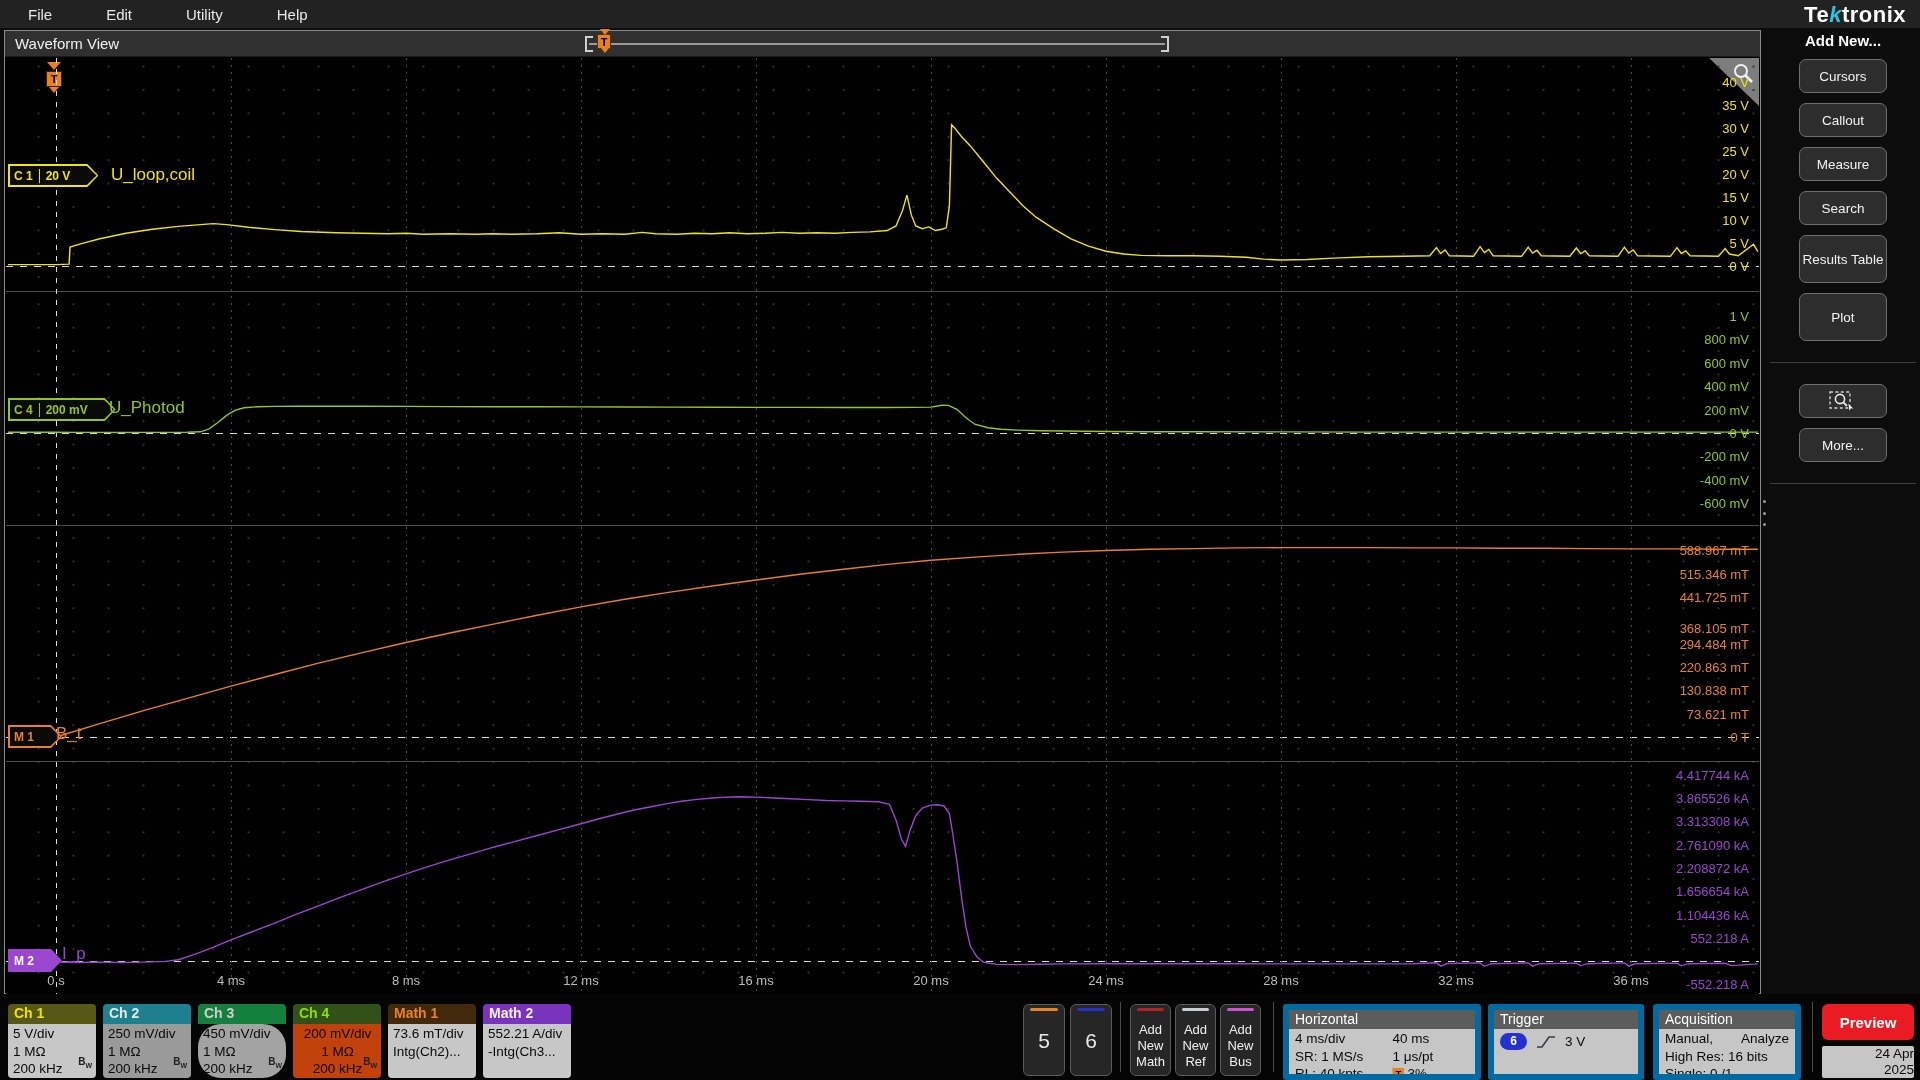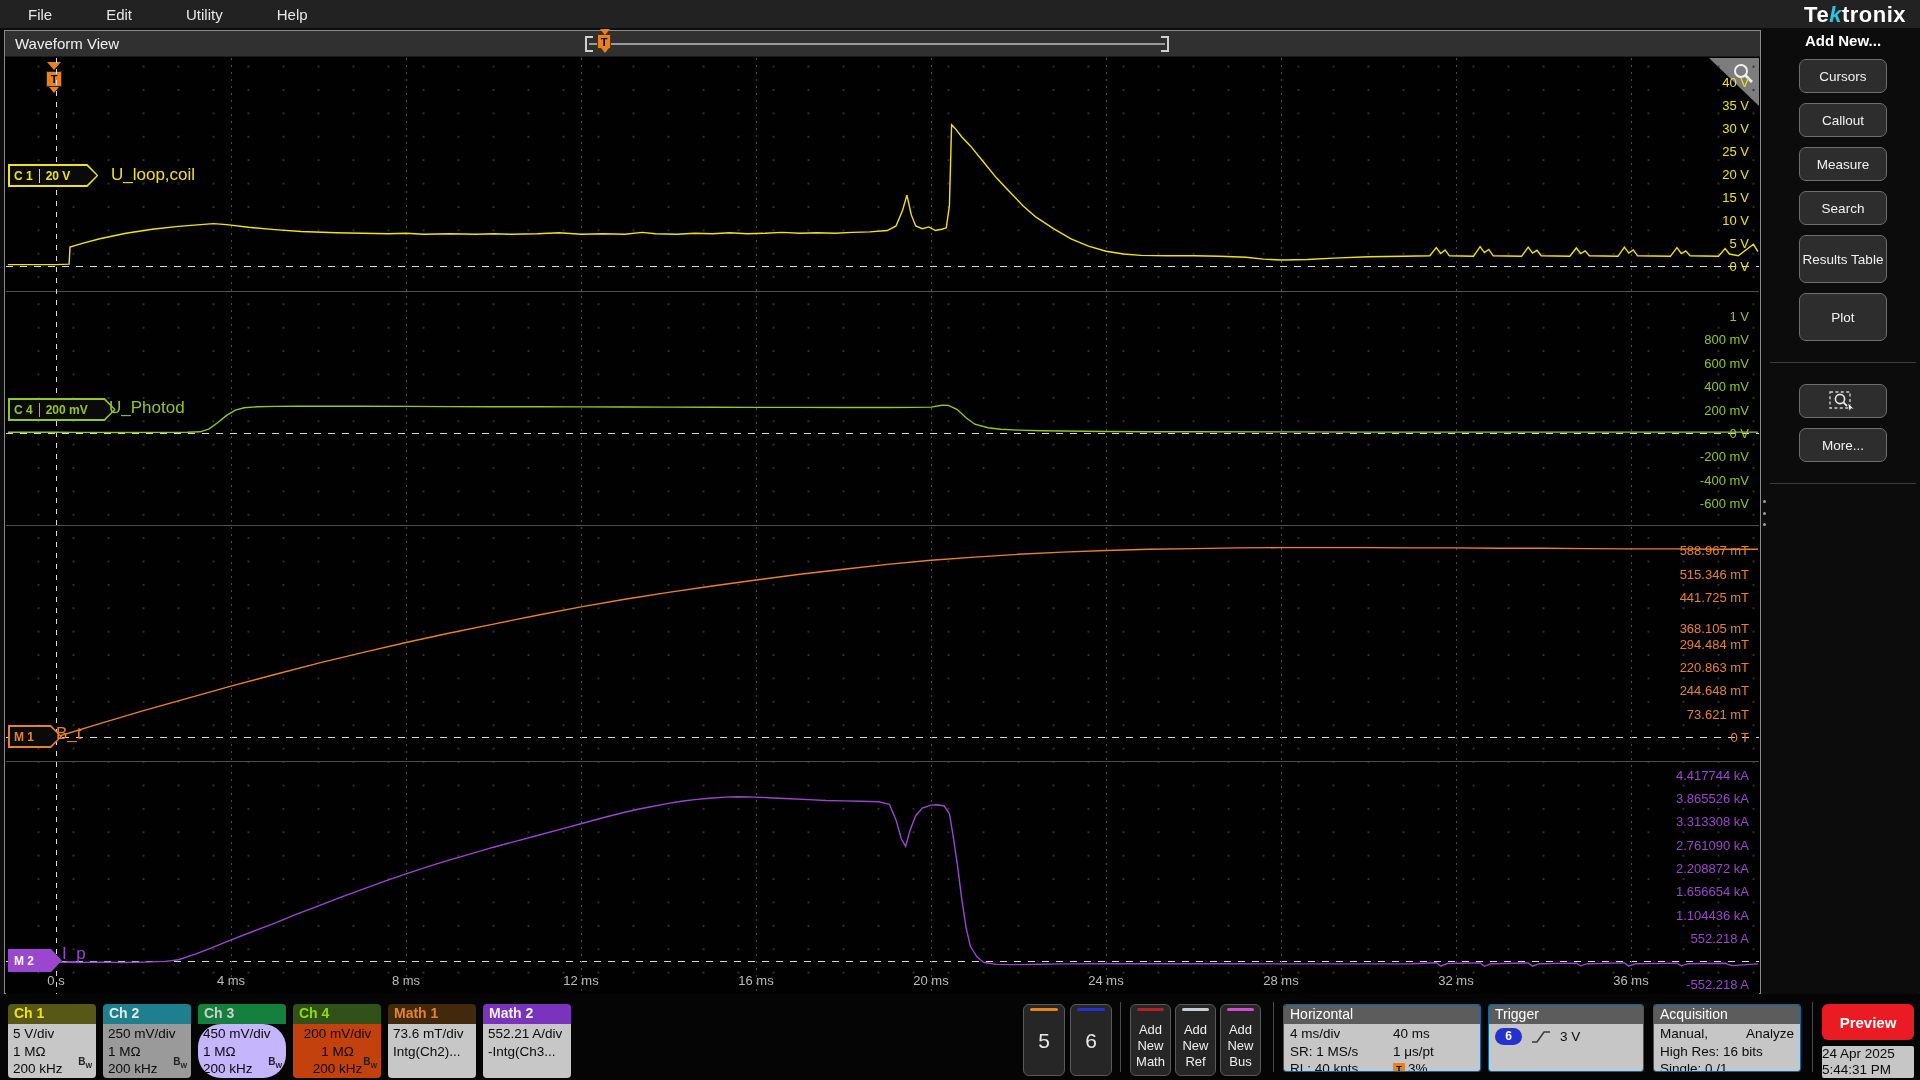--- a/index.html
+++ b/index.html
@@ -102,37 +102,37 @@
   .slotbtn .stripe { position:absolute; left:6px; right:6px; top:3px; height:3px; border-radius:2px; }
   .slotbtn .lab { position:absolute; left:0; right:0; top:24px; text-align:center; font-size:21px; }
   .addbtn { position:absolute; top:10px; width:41px; height:72px; background:#262626;
             border:1px solid #5a5a5a; border-radius:6px; color:#f0f0f0; font-size:13px;
             text-align:center; }
   .addbtn .stripe { position:absolute; left:6px; right:6px; top:3px; height:3px; border-radius:2px; }
   .addbtn .lab { margin-top:12px; line-height:16px; }
 
   .vsep { position:absolute; top:8px; height:70px; width:1px; background:#4a4a4a; }
 
-  .panel { position:absolute; top:10px; height:68px; border-radius:3px; overflow:hidden;
-           border:1px solid #0369a1; }
+  .panel { position:absolute; top:10px; height:76px; border-radius:3px; overflow:hidden;
+           border:6px solid #0369a1; }
   .phead { height:19px; background:#5c5c5c; color:#fff; font-size:14px; padding:0 0 0 6px; line-height:19px; }
   .pbody { height:55px; background:#c6c6c6; color:#0a0a0a; font-size:13.5px; padding:1px 6px; }
   .prow { display:flex; line-height:17.5px; }
   .prow .c1 { width:56%; } .prow .c2 { flex:1; display:flex; align-items:center; gap:3px; }
   .tico { display:inline-block; width:12px; height:12px; background:#e8821e; color:#000;
           font-size:9px; font-weight:bold; text-align:center; line-height:12px;
           clip-path:polygon(0 0,100% 0,100% 70%,50% 100%,0 70%); }
   .pill6 { display:inline-block; min-width:27px; height:17px; background:#2430cf; border-radius:9px;
            color:#fff; font-size:12px; font-weight:bold; text-align:center; line-height:17px; }
   .trigrow { display:flex; align-items:center; gap:8px; padding-top:3px; }
 
   .previewbtn { position:absolute; left:1822px; top:10px; width:92px; height:36px; background:#ea1b23;
                 border:none; border-radius:6px; color:#fff; font-weight:bold; font-size:15px; }
   .datetime { position:absolute; left:1822px; top:52px; width:92px; height:32px; background:#c6c6c6;
-              border-radius:2px; color:#0a0a0a; font-size:13.5px; text-align:left; line-height:16px; }
+              border-radius:2px; color:#0a0a0a; font-size:13.5px; text-align:right; line-height:16px;padding-left:24px; }
 </style>
 </head>
 <body>
 
 <div class="menubar" id="menubar">
     <div class="mitem">File</div>
     <div class="mitem">Edit</div>
     <div class="mitem">Utility</div>
     <div class="mitem">Help</div>
   </div>
@@ -187,21 +187,21 @@
       <div class="tick" style="top: 445.2px; color: rgb(149, 199, 29);">-600 mV</div>
       <div class="slice" style="top: 467px; height: 236px; background-position: 15px 1.4px;"></div>
       <div class="sep" style="top: 467px;"></div>
       <div class="zline" style="top: 679px;"></div>
       <div class="tick" style="top: 492.2px; color: rgb(232, 130, 42);">588.967 mT</div>
       <div class="tick" style="top: 515.5px; color: rgb(232, 130, 42);">515.346 mT</div>
       <div class="tick" style="top: 538.9px; color: rgb(232, 130, 42);">441.725 mT</div>
       <div class="tick" style="top: 562.2px; color: rgb(232, 130, 42); margin-top: 8px;">368.105 mT</div>
       <div class="tick" style="top: 585.6px; color: rgb(232, 130, 42);">294.484 mT</div>
       <div class="tick" style="top: 608.9px; color: rgb(232, 130, 42);">220.863 mT</div>
-      <div class="tick" style="top: 632.3px; color: rgb(232, 130, 42);">244.648 mT</div>
+      <div class="tick" style="top: 632.3px; color: rgb(232, 130, 42);">130.838 mT</div>
       <div class="tick" style="top: 655.6px; color: rgb(232, 130, 42);">73.621 mT</div>
       <div class="tick" style="top: 679px; color: rgb(232, 130, 42);">0 T</div>
       <div class="slice" style="top: 703px; height: 233px; background-position: 15px 12.8px;"></div>
       <div class="sep" style="top: 703px;"></div>
       <div class="zline" style="top: 903px;"></div>
       <div class="tick" style="top: 716.9px; color: rgb(154, 70, 207);">4.417744 kA</div>
       <div class="tick" style="top: 740.1px; color: rgb(154, 70, 207);">3.865526 kA</div>
       <div class="tick" style="top: 763.4px; color: rgb(154, 70, 207);">3.313308 kA</div>
       <div class="tick" style="top: 786.7px; color: rgb(154, 70, 207);">2.761090 kA</div>
       <div class="tick" style="top: 809.9px; color: rgb(154, 70, 207);">2.208872 kA</div>
@@ -387,21 +387,21 @@
       <div class="chhead" style="background: rgb(30, 127, 142); color: rgb(232, 232, 232);">Ch 2</div>
       <div class="chbody" style="background: rgb(154, 154, 154);">
         <div>250 mV/div</div>
         <div>1 MΩ</div>
         <div>200 kHz</div>
         <div class="bw">B<span class="s">W</span></div>
       </div>
     </div>
     <div class="chbadge" style="left: 198px;">
       <div class="chhead" style="background: #15803d; color: rgb(207, 207, 207);">Ch 3</div>
-      <div class="chbody" style="background: #c4b5fd; border-radius: 23px;">
+      <div class="chbody" style="background: #a3a3a3; border-radius: 23px;">
         <div>450 mV/div</div>
         <div>1 MΩ</div>
         <div>200 kHz</div>
         <div class="bw">B<span class="s">W</span></div>
       </div>
     </div>
     <div class="chbadge" style="left: 293px;">
       <div class="chhead" style="background: rgb(50, 80, 26); color: rgb(140, 224, 0);">Ch 4</div>
       <div class="chbody" style="background: #c2410c; text-align: center;">
         <div>200 mV/div</div>

